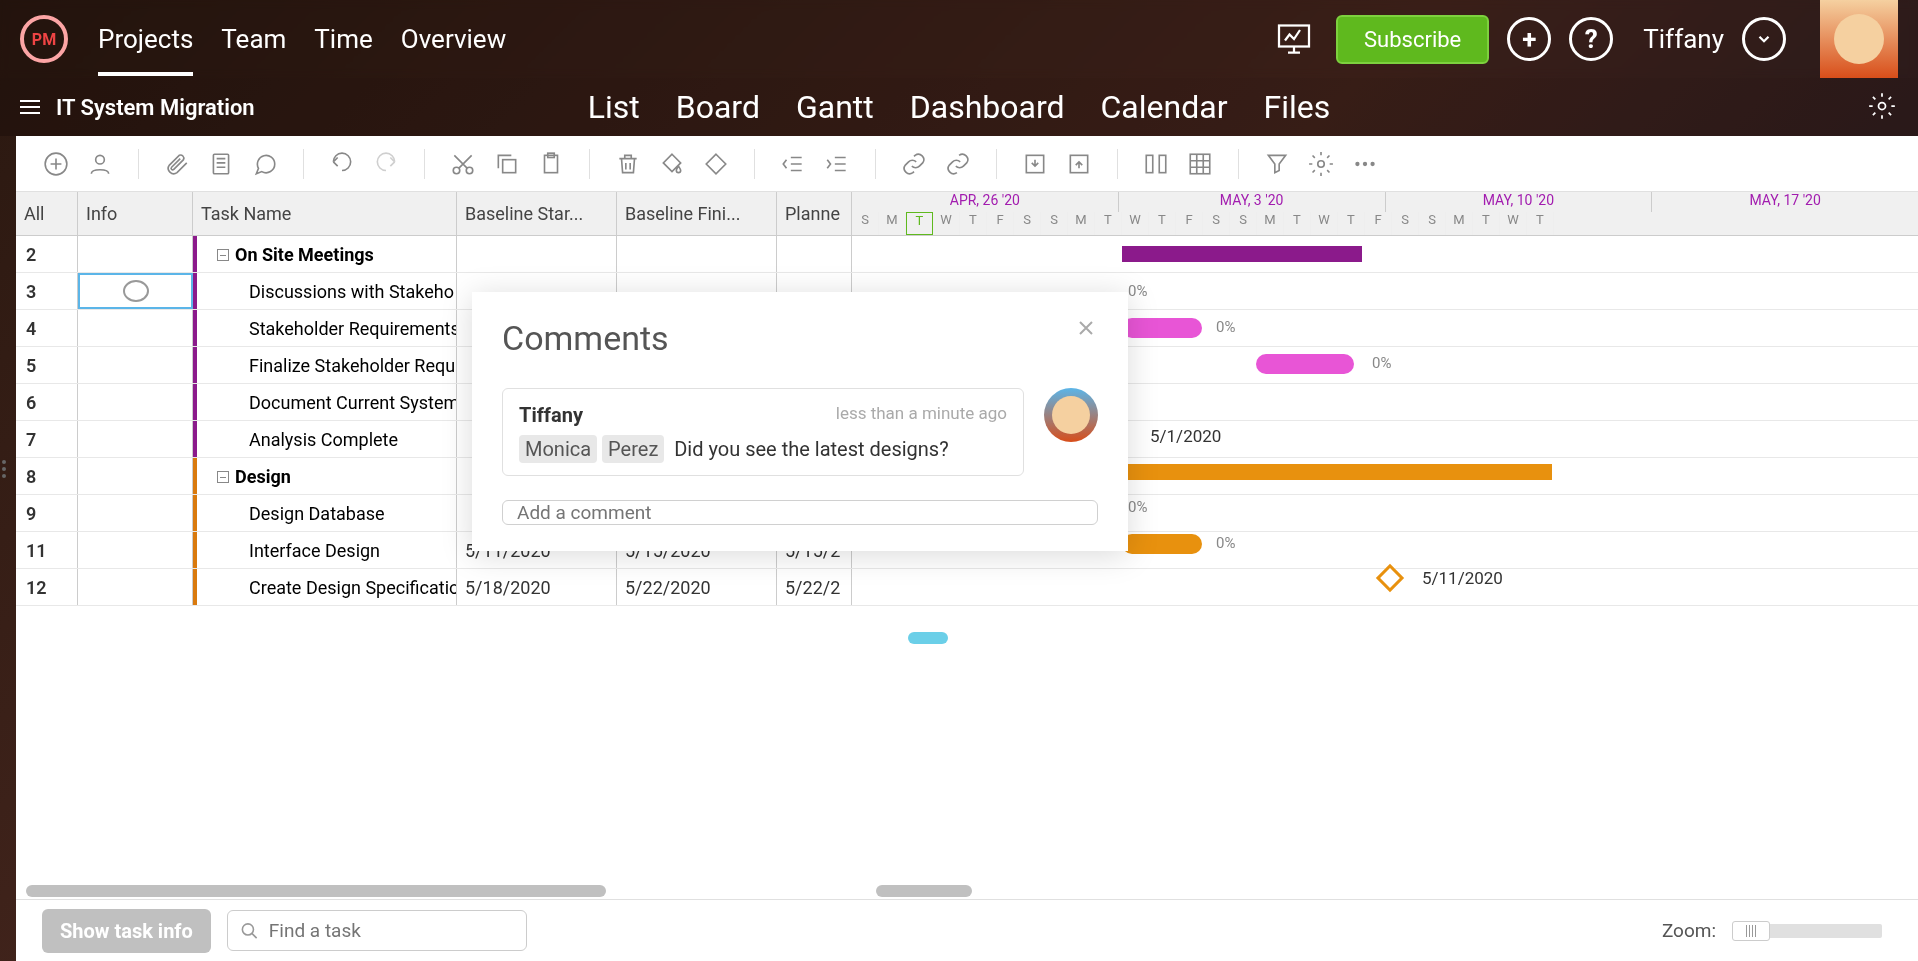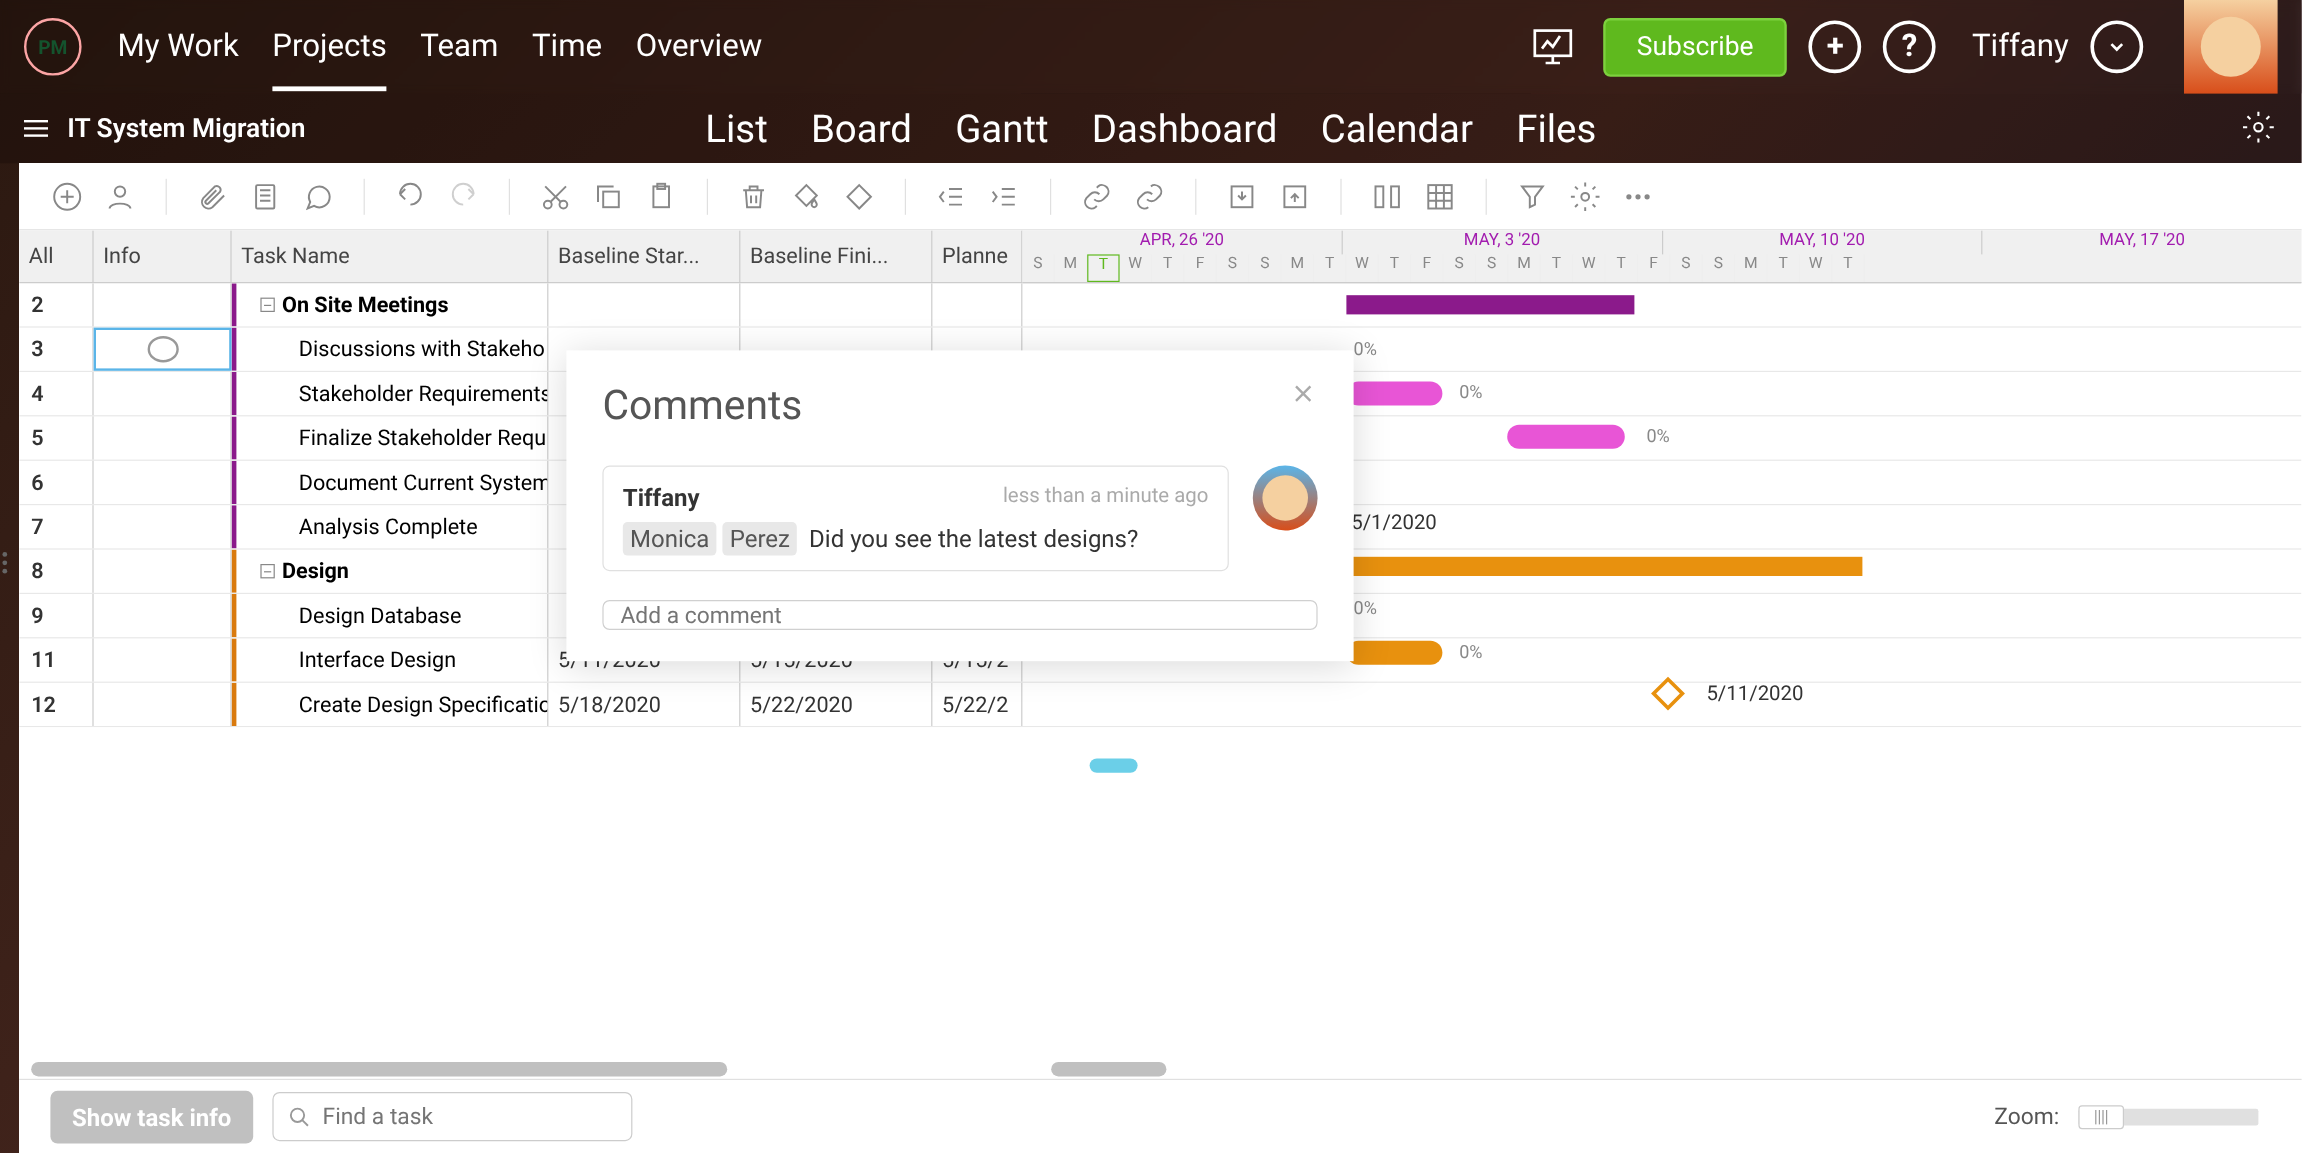--- a/index.html
+++ b/index.html
@@ -1,18 +1,18 @@
 <!DOCTYPE html>
 <html><head>
 <meta charset="utf-8">
 <style>
 * { margin: 0; padding: 0; box-sizing: border-box; font-family: -apple-system, BlinkMacSystemFont, "Segoe UI", Roboto, sans-serif; }
 body { background: linear-gradient(135deg, #2a1810 0%, #4a2820 50%, #1a1a2a 100%); overflow: hidden; }
 .top-bar { height: 78px; display: flex; align-items: center; padding: 0 20px; background: rgba(20,10,5,0.3); backdrop-filter: blur(4px); }
-.logo-circle { width: 48px; height: 48px; border: 2px solid #fca5a5; border-radius: 50%; display: flex; align-items: center; justify-content: center; color: #14532d; font-weight: bold; font-size: 16px; margin-right: 30px; }
+.logo-circle { width: 48px; height: 48px; border: 4px solid #fca5a5; border-radius: 50%; display: flex; align-items: center; justify-content: center; color: #ef4444; font-weight: bold; font-size: 16px; margin-right: 30px; }
 .nav-tabs { display: flex; gap: 28px; flex: 1; }
 .nav-tab { color: #fff; font-size: 26px; padding: 22px 0; cursor: pointer; position: relative; white-space: nowrap; }
 .nav-tab.active::after { content: ''; position: absolute; bottom: 0; left: 0; right: 0; height: 4px; background: #fff; }
 .top-right { display: flex; align-items: center; gap: 18px; }
 .chart-icon-box { width: 48px; height: 48px; display: flex; align-items: center; justify-content: center; color: #fff; cursor: pointer; }
 .subscribe-btn { background: #5fb91e; color: #fff; border: 2px solid #7dd13e; border-radius: 6px; padding: 10px 26px; font-size: 22px; cursor: pointer; }
 .circle-btn { width: 44px; height: 44px; border: 3px solid #fff; border-radius: 50%; display: flex; align-items: center; justify-content: center; color: #fff; cursor: pointer; font-size: 26px; font-weight: bold; }
 .user-name { color: #fff; font-size: 26px; margin-left: 12px; }
 .avatar-img { width: 78px; height: 78px; background: linear-gradient(180deg, #f5d0a0 0%, #d84e1a 100%); display: flex; align-items: center; justify-content: center; margin-left: 16px; }
 .avatar-face { width: 50px; height: 50px; background: #f5d0a0; border-radius: 50%; position: relative; }
@@ -86,21 +86,20 @@
 .selected-row .info-cell { border: 2px solid #5bb5e8; background: #fff; }
 .sidebar-dots { position: absolute; left: 2px; top: 460px; display: flex; flex-direction: column; gap: 3px; }
 .sidebar-dots span { width: 4px; height: 4px; background: #666; border-radius: 50%; }
 </style>
 </head>
 <body>
 
 <div class="top-bar">
   <div class="logo-circle">PM</div>
   <div class="nav-tabs">
-    <div class="nav-tab">My Work</div>
     <div class="nav-tab active">Projects</div>
     <div class="nav-tab">Team</div>
     <div class="nav-tab">Time</div>
     <div class="nav-tab">Overview</div>
   </div>
   <div class="top-right">
     <div class="chart-icon-box">
       <svg viewBox="0 0 24 24" width="36" height="36" fill="none" stroke="currentColor" stroke-width="1.5">
           <rect x="2" y="3" width="20" height="14"></rect>
           <path d="M6 13l3-4 3 3 4-6"></path>
@@ -463,21 +462,21 @@
           </div>
       </div>
       <div class="gantt-rows">
         <div class="gantt-bar bar-purple" style="top:10px; left:270px; width:240px;"></div>
         <div class="pct-label" style="top:46px; left:276px;">0%</div>
         <div class="gantt-bar bar-pink" style="top:82px; left:270px; width:80px;"></div>
         <div class="pct-label" style="top:82px; left:364px;">0%</div>
         <div class="gantt-bar bar-pink" style="top:118px; left:404px; width:98px;"></div>
         <div class="pct-label" style="top:118px; left:520px;">0%</div>
         <div style="position:absolute; top:190px; left:258px; color:#8b1a8b;">▶</div>
-        <div class="date-label" style="top:190px; left:274px;">5/1/2020</div>
+        <div class="date-label" style="top:190px; left:298px;">5/1/2020</div>
         <div class="gantt-bar bar-orange" style="top:228px; left:270px; width:430px;"></div>
         <div class="pct-label" style="top:262px; left:276px;">0%</div>
         <div class="gantt-bar bar-orange-round" style="top:298px; left:270px; width:80px;"></div>
         <div class="pct-label" style="top:298px; left:364px;">0%</div>
         <div class="milestone-diamond" style="top:332px; left:528px;"></div>
         <div class="date-label" style="top:332px; left:570px;">5/11/2020</div>
         <div style="position:absolute; top:396px; left:56px; width:40px; height:12px; background:#6bcfe8; border-radius:6px;"></div>
       </div>
     </div>
 

